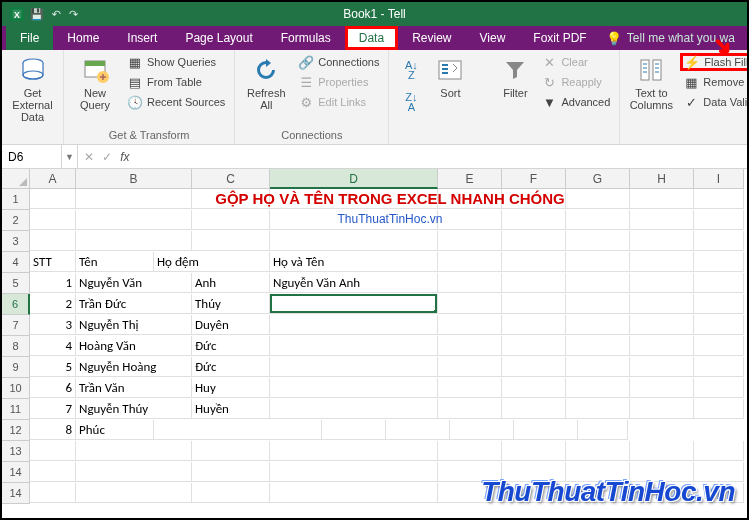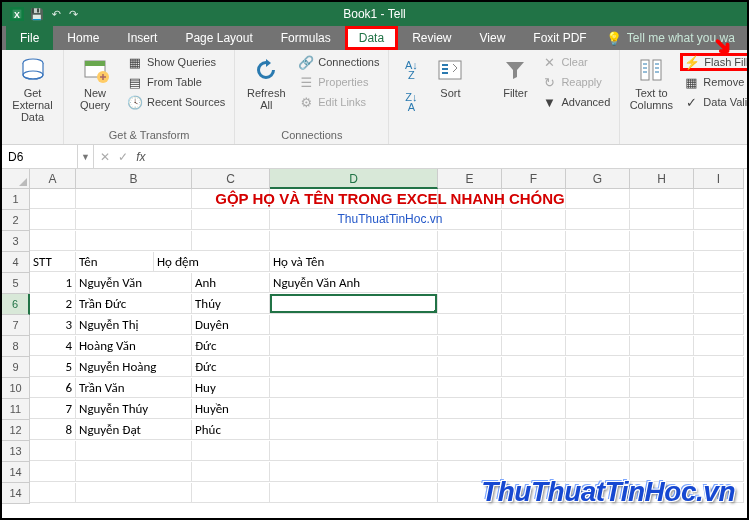--- a/index.html
+++ b/index.html
@@ -5,21 +5,21 @@
 * { box-sizing: border-box; margin: 0; padding: 0; font-family: "Segoe UI", Arial, sans-serif; }
 body { background: #fff; width: 749px; height: 520px; overflow: hidden; position: relative; border: 2px solid #000; }
 
 
 .titlebar { height: 24px; background: #217346; display: flex; align-items: center; justify-content: center; color: #fff; font-size: 12px; position: relative; }
 .titlebar .logo { position: absolute; left: 8px; display: flex; align-items: center; gap: 4px;}
 .qat { position: absolute; left: 28px; display: flex; gap: 8px; color: #fff; font-size: 11px;}
 .qat span { opacity: .85; }
 
 
-.tabs { height: 24px; background: #737373; display: flex; align-items: stretch; padding-left: 4px; }
+.tabs { height: 24px; background: #701a75; display: flex; align-items: stretch; padding-left: 4px; }
 .tab { color: #fff; font-size: 12px; padding: 4px 14px; cursor: pointer; display: flex; align-items: center; }
 .tab.file { background: #217346; font-weight: 400; }
 .tab.active { background: #fff; color: #217346; }
 .tab.highlight-red { box-shadow: inset 0 0 0 3px #f00; }
 .tellme { color: #c8e6d7; font-size: 12px; display: flex; align-items: center; gap: 4px; margin-left: 6px;}
 .tellme .bulb { font-size: 13px; }
 
 
 .ribbon { height: 95px; background: #f3f3f3; border-bottom: 1px solid #d4d4d4; display: flex; font-size: 11px; color: #444; }
 .group { border-right: 1px solid #e1e1e1; display: flex; flex-direction: column; padding: 3px 6px 0 6px; }
@@ -28,21 +28,21 @@
 .bigbtn { display: flex; flex-direction: column; align-items: center; width: 50px; text-align: center; gap: 2px; padding: 2px; cursor: pointer; font-size: 11px; line-height: 12px;}
 .bigbtn .ico { width: 32px; height: 30px; display: flex; align-items: center; justify-content: center; font-size: 22px; }
 .smallbtn-col { display: flex; flex-direction: column; gap: 2px; }
 .smallbtn { display: flex; align-items: center; gap: 4px; padding: 1px 3px; cursor: pointer; white-space: nowrap; font-size: 11px;}
 .smallbtn .ico { width: 16px; height: 16px; display: flex; align-items: center; justify-content: center; font-size: 13px; }
 .smallbtn.disabled { color: #aaa; }
 .highlight-box { box-shadow: inset 0 0 0 3px #f00; padding: 1px 4px;}
 
 
 .formula-row { height: 24px; border-bottom: 1px solid #d4d4d4; display: flex; align-items: stretch; font-size: 12px; background: #fff;}
-.namebox { width: 76px; border-right: 1px solid #d4d4d4; padding: 2px 6px; display: flex; align-items: center; }
+.namebox { width: 60px; border-right: 1px solid #d4d4d4; padding: 2px 6px; display: flex; align-items: center; }
 .namebox-dd { width: 16px; border-right: 1px solid #d4d4d4; display:flex; align-items:center; justify-content:center; color:#777; font-size: 9px;}
 .fx-ctrls { display: flex; align-items: center; gap: 8px; padding: 0 6px; color: #aaa; }
 .fx-input { flex: 1; padding: 2px 6px; }
 
 
 .grid-wrap { position: relative; }
 .selectall { position: absolute; left: 0; top: 0; width: 28px; height: 20px; background: #f3f3f3; border-right: 1px solid #ccc; border-bottom: 1px solid #ccc;}
 .selectall::after { content: ""; position: absolute; right: 2px; bottom: 2px; border-style: solid; border-width: 0 0 8px 8px; border-color: transparent transparent #bbb transparent;}
 .col-headers { display: flex; margin-left: 28px; height: 20px; }
 .colh { background: #f3f3f3; border-right: 1px solid #ccc; border-bottom: 1px solid #ccc; text-align: center; font-size: 12px; color: #555; line-height: 20px;}
@@ -417,21 +417,20 @@
         <div class="cell cD"></div>
         <div class="cell cE"></div>
         <div class="cell cF"></div>
         <div class="cell cG"></div>
         <div class="cell cH"></div>
         <div class="cell cI"></div>
       </div>
       <div class="row">
         <div class="rowh">12</div>
         <div class="cell cA num">8</div>
-        <div class="cell cB">Nguyễn Đạt</div>
         <div class="cell cC">Phúc</div>
         <div class="cell cD"></div>
         <div class="cell cE"></div>
         <div class="cell cF"></div>
         <div class="cell cG"></div>
         <div class="cell cH"></div>
         <div class="cell cI"></div>
       </div>
       <div class="row">
         <div class="rowh">13</div>

